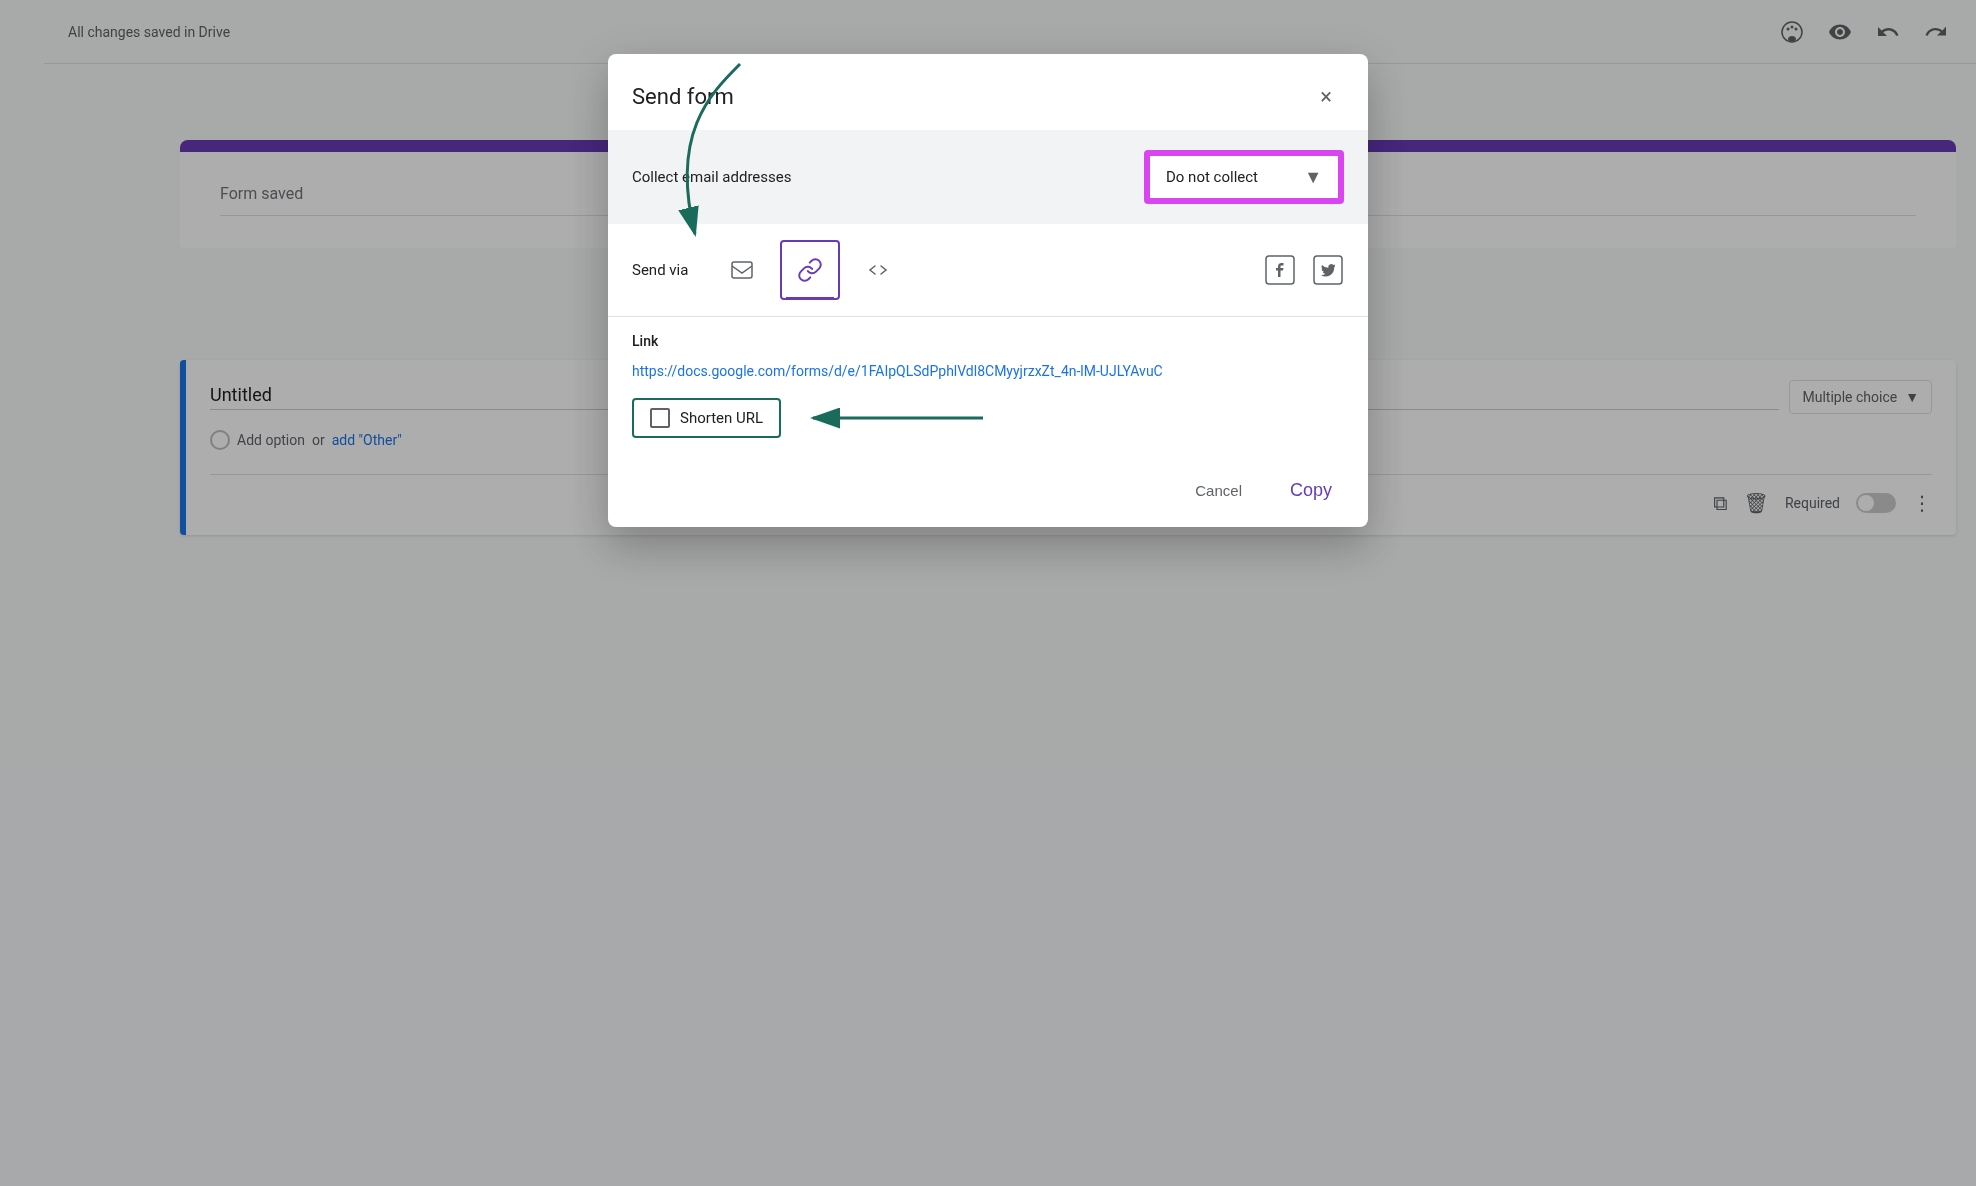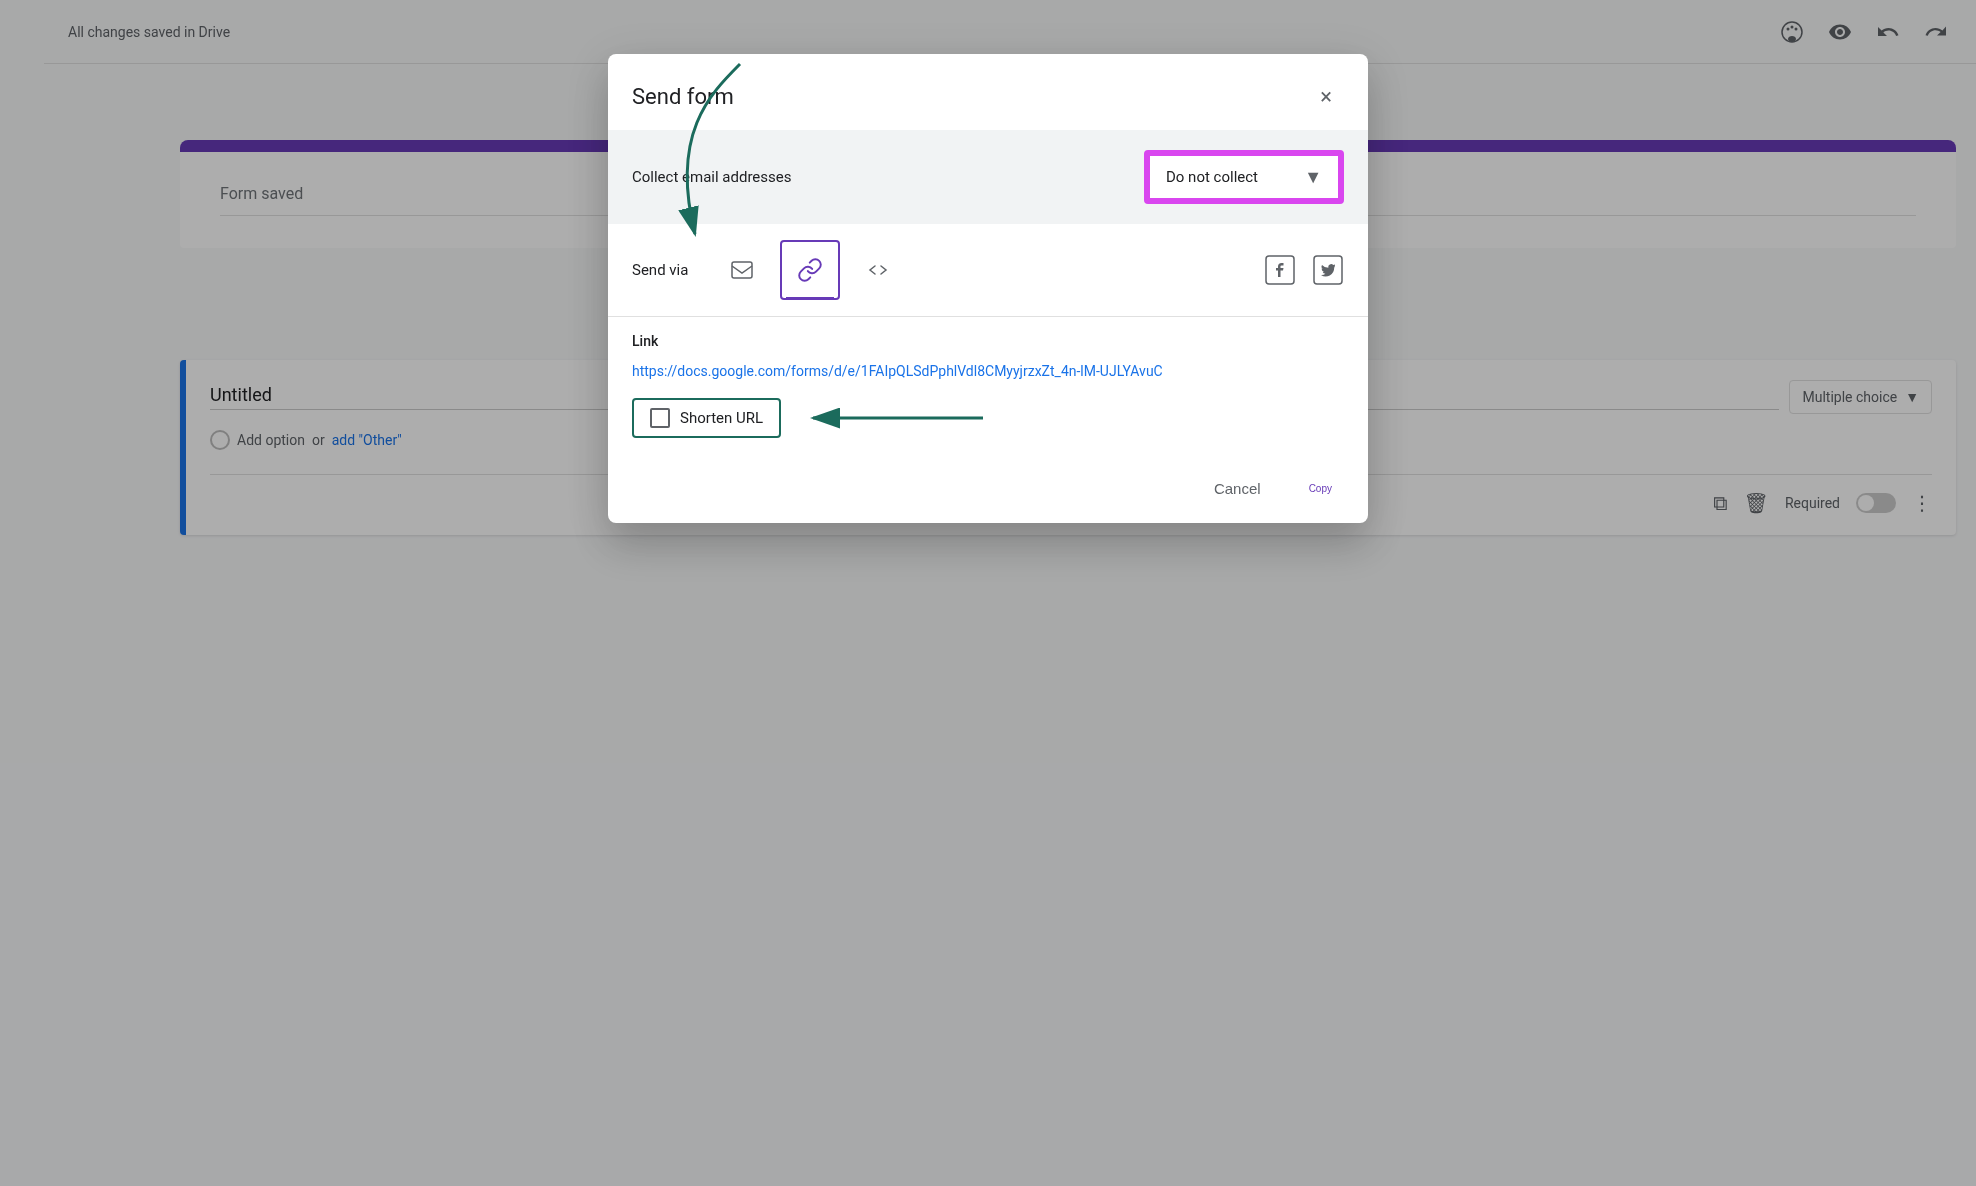--- a/index.html
+++ b/index.html
@@ -416,21 +416,21 @@
       font-size: 15px;
       cursor: pointer;
       border-radius: 4px;
     }
 
     .copy-btn {
       padding: 10px 20px;
       border: none;
       background: transparent;
       color: #673ab7;
-      font-size: 10px;
+      font-size: 18px;
       font-weight: 500;
       cursor: pointer;
       border-radius: 4px;
     }
   </style>
 </head>
 <body>
 
 <div class="app-bg">
 

